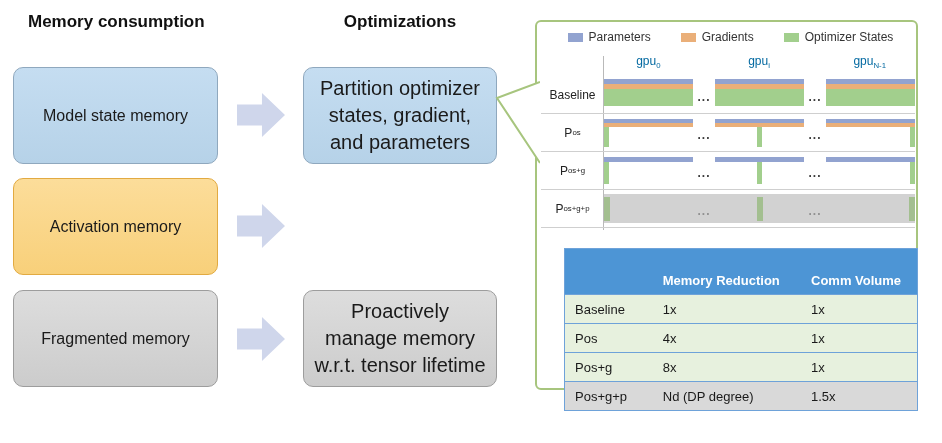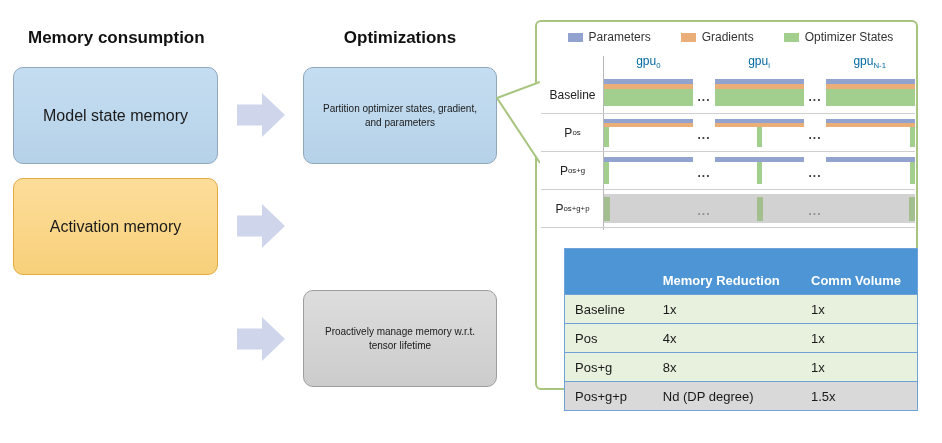--- a/index.html
+++ b/index.html
@@ -1,26 +1,26 @@
 <!DOCTYPE html>
 <html><head>
 <meta charset="utf-8">
 <style>
   html,body{margin:0;padding:0;background:#fff;}
   .stage{position:relative;width:942px;height:443px;background:#fff;overflow:hidden;
          font-family:"Liberation Sans",sans-serif;color:#1a1a1a;}
 
-  .col-header{position:absolute;top:28px;font-weight:bold;font-size:17px;color:#111;}
+  .col-header{position:absolute;top:12px;font-weight:bold;font-size:17px;color:#111;}
   .col-header.left{left:28px;width:195px;}
   .col-header.mid{left:303px;width:194px;text-align:center;}
 
   .box{position:absolute;width:205px;height:97px;border-radius:10px;box-sizing:border-box;
        display:flex;align-items:center;justify-content:center;text-align:center;
        font-size:16px;line-height:1.35;padding:0 10px;}
-  .box.mid{left:303px;width:194px;font-size:10px;white-space:pre-line;}
+  .box.mid{left:303px;width:194px;font-size:20px;white-space:pre-line;}
   .box.leftcol{left:13px;}
   .box.blue{background:linear-gradient(#c5ddf1,#b6d2e8);border:1px solid #8fa8be;}
   .box.orange{background:linear-gradient(#fcdd9a,#f8d07a);border:1px solid #e2aa41;}
   .box.gray{background:linear-gradient(#dddddd,#cccccc);border:1px solid #9d9d9d;}
   .r1{top:67px;} .r2{top:178px;} .r3{top:290px;}
 
   .arrow{position:absolute;left:237px;width:48px;height:44px;background:#cfd6eb;
          clip-path:polygon(0 26%,52% 26%,52% 0,100% 50%,52% 100%,52% 74%,0 74%);}
   .a1{top:93px}.a2{top:204px}.a3{top:317px}
 
@@ -67,20 +67,23 @@
 
   <div class="col-header left">Memory consumption</div>
   <div class="col-header mid">Optimizations</div>
 
   <div class="box leftcol orange r2">
     <span>Activation memory</span>
   </div>
   <div class="box leftcol blue r1">
     <span>Model state memory</span>
   </div>
+  <div class="box leftcol gray r3">
+    <span>Fragmented memory</span>
+  </div>
 
   <div class="arrow a1"></div>
   <div class="arrow a2"></div>
   <div class="arrow a3"></div>
 
   <div class="box mid blue r1">
     <span>Partition optimizer states, gradient, and parameters</span>
   </div>
   <div class="box mid gray r3">
     <span>Proactively manage memory w.r.t. tensor lifetime</span>

